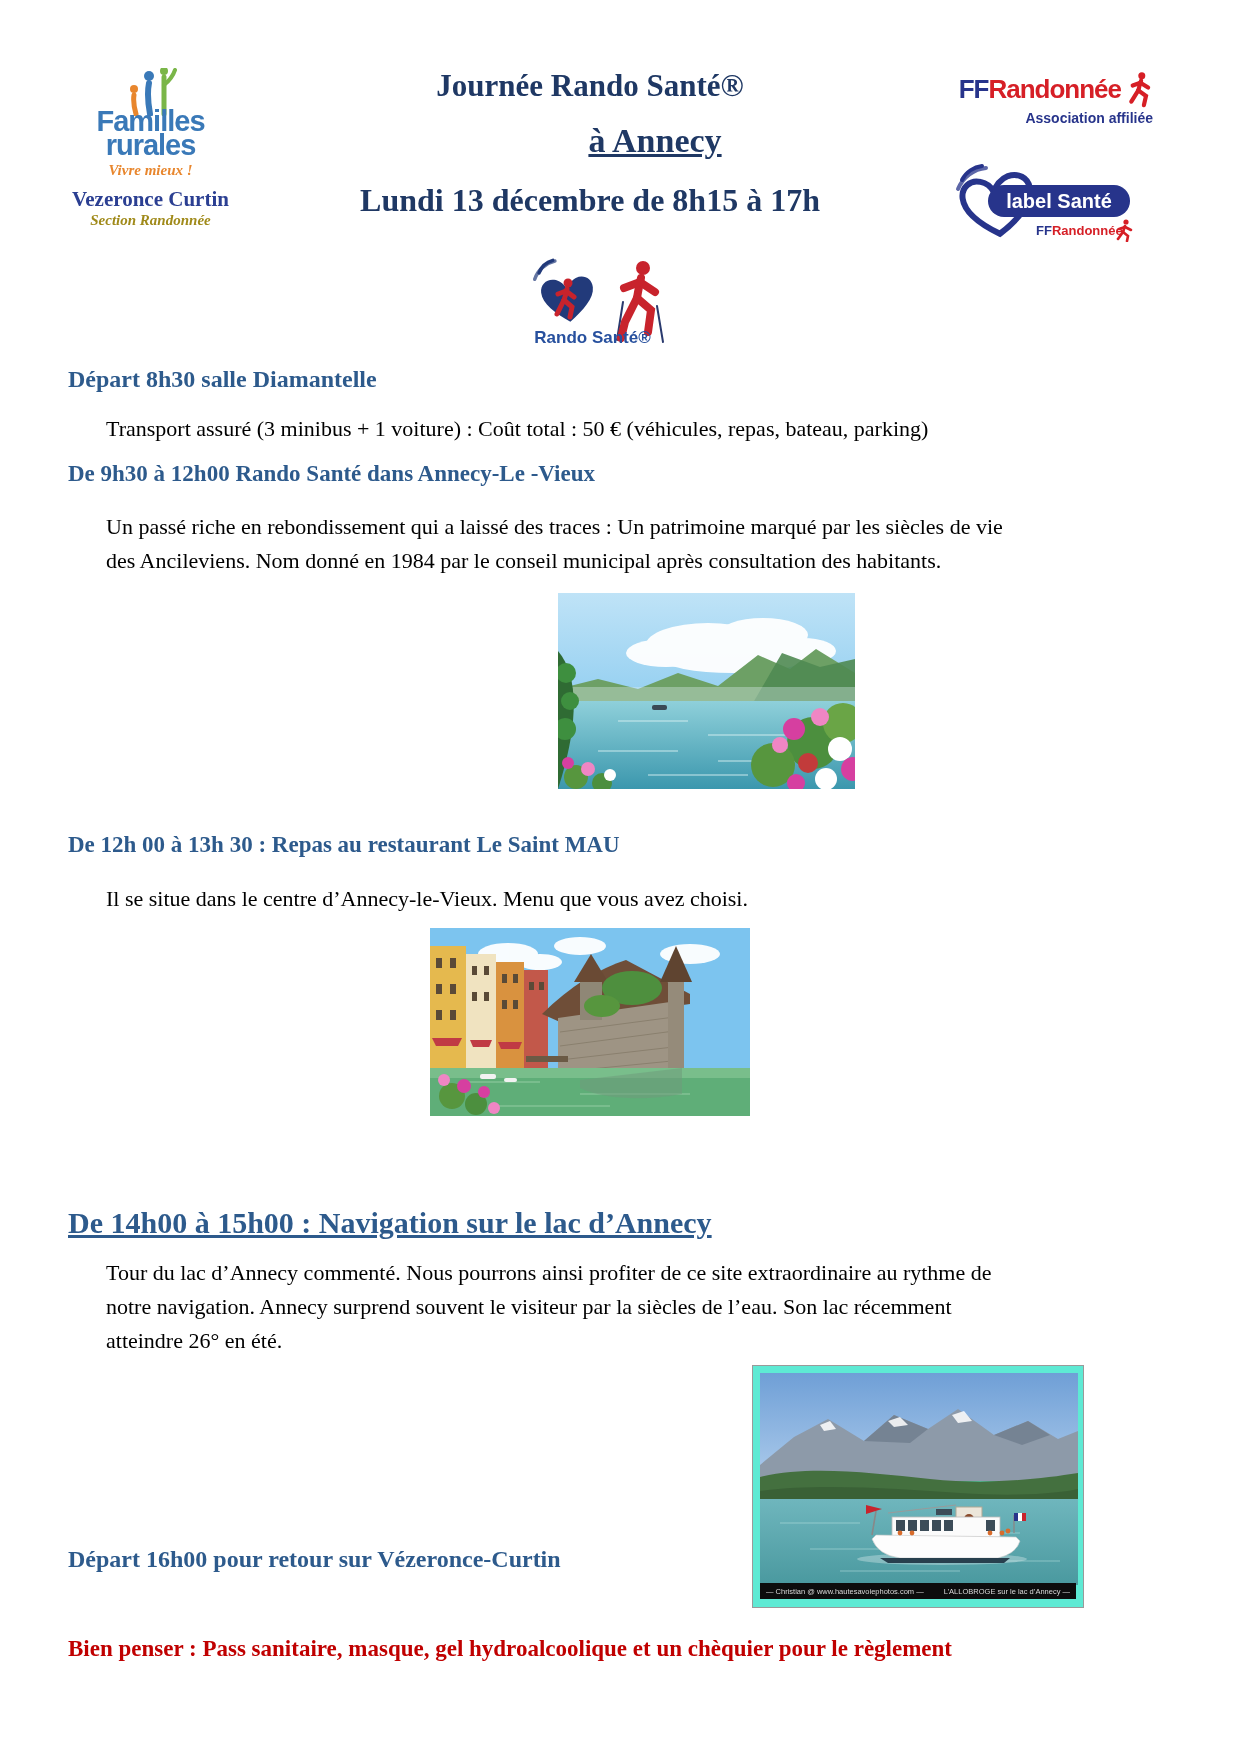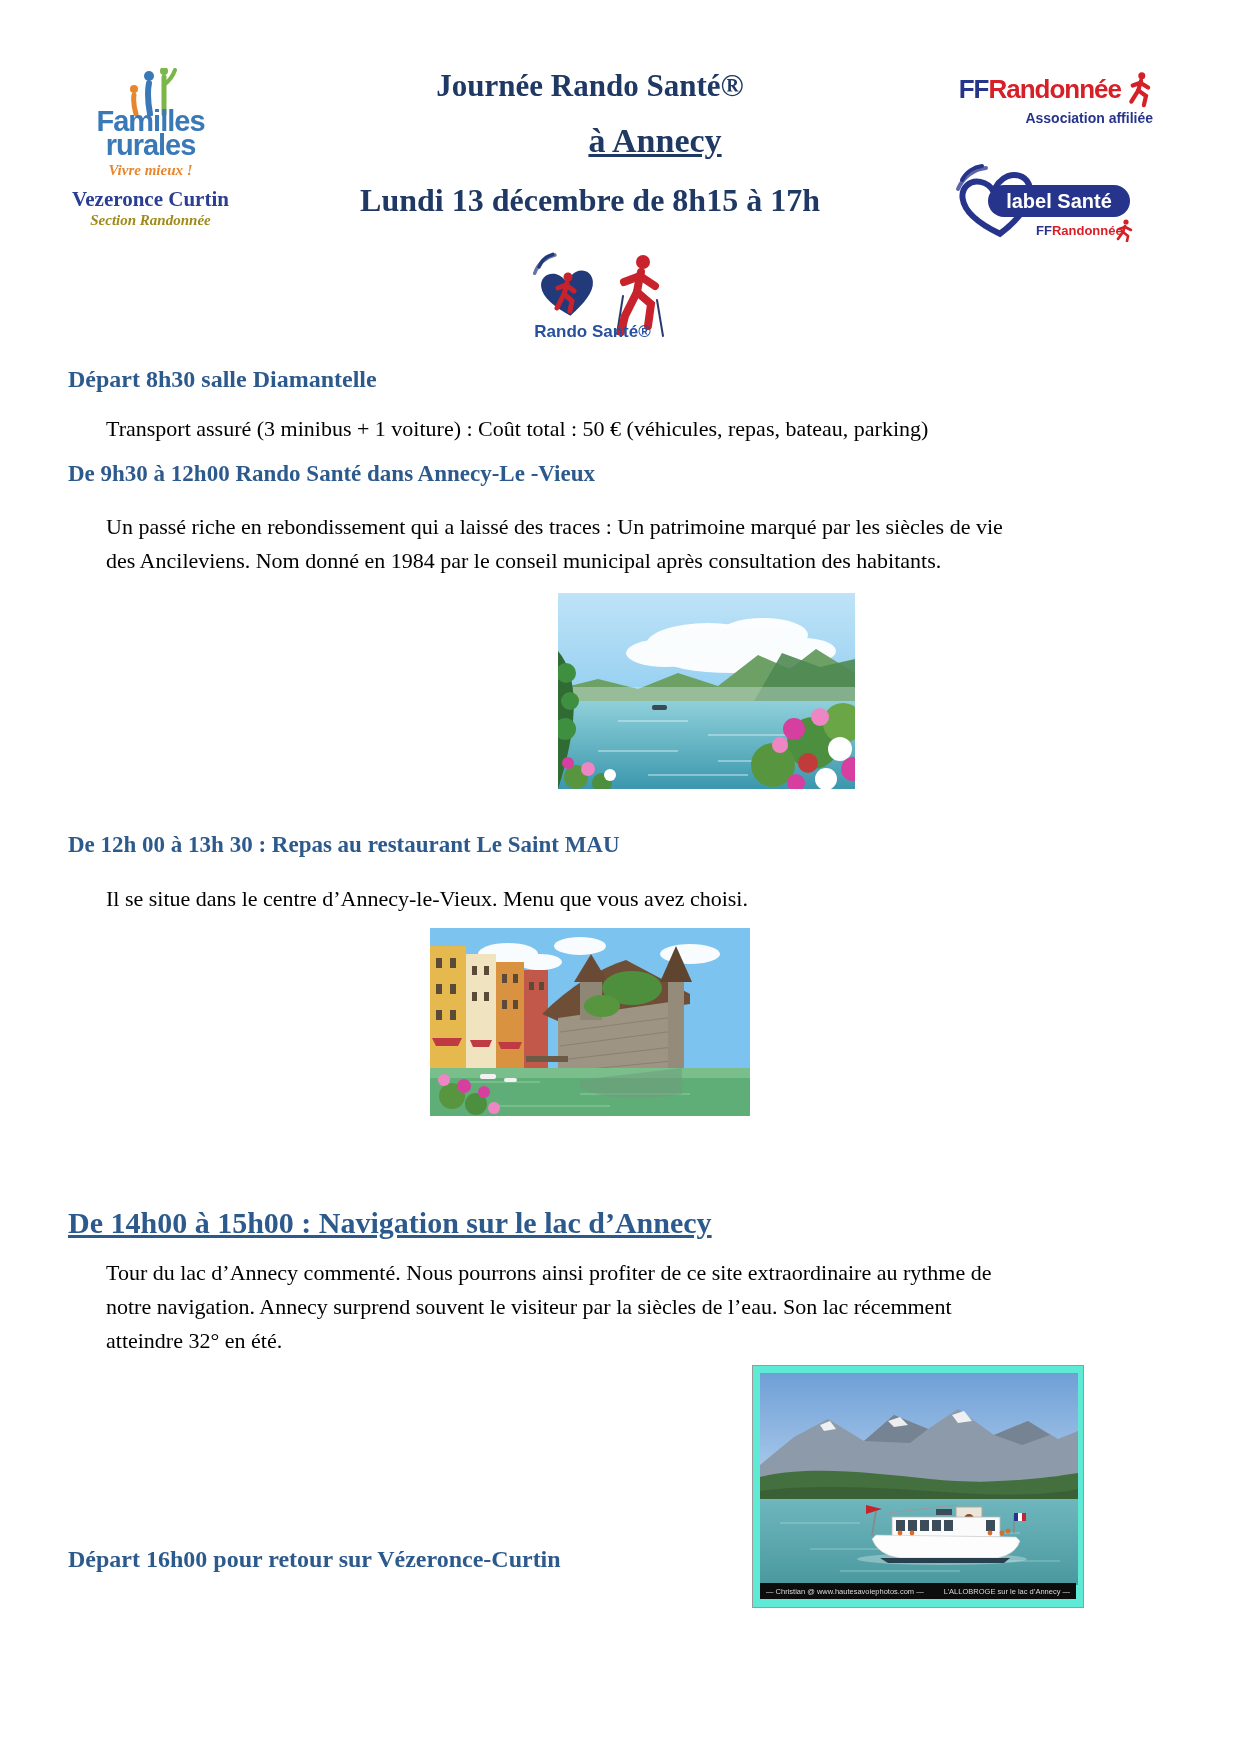--- a/index.html
+++ b/index.html
@@ -28,21 +28,21 @@
 
   .ffr-logo { left:938px; top:70px; width:215px; text-align:right;
               font-family:"Liberation Sans",sans-serif; }
   .ffr-row { display:flex; align-items:center; justify-content:flex-end; gap:4px; }
   .ffr-word { font-weight:bold; font-size:26px; letter-spacing:-1px; }
   .ffr-ff { color:#27348b; } .ffr-rando { color:#d61f26; }
   .ffr-affil { color:#27348b; font-weight:bold; font-size:14px; margin-top:2px; }
 
   .label-sante { left:948px; top:158px; width:195px; height:84px; }
 
-  .rs-logo { left:505px; top:250px; width:175px; height:98px; }
+  .rs-logo { left:505px; top:256px; width:175px; height:98px; }
   .rs-caption { position:absolute; left:0; right:0; top:72px; text-align:center;
                 font-family:"Liberation Sans",sans-serif; font-weight:bold;
                 color:#27509e; font-size:17px; }
 
   
   .h { left:68px; width:1120px; font-weight:bold; color:#2d5a8c; font-size:24px; }
   .p { left:68px; width:1120px; font-size:22px; line-height:34px; color:#000;margin-left:38px; }
   .alert { left:68px; width:1140px; font-weight:bold; color:#c00000; font-size:23px; }
 
   .h1 { top:366px; } .p1 { top:412px; }
@@ -176,24 +176,25 @@
     <div>des Ancileviens. Nom donné en 1984 par le conseil municipal après consultation des habitants.</div>
   </div>
 
   <div class="abs h h3">De 12h 00 à 13h 30 : Repas au restaurant Le Saint MAU</div>
   <div class="abs p p3">Il se situe dans le centre d’Annecy-le-Vieux. Menu que vous avez choisi.</div>
 
   <div class="abs h h4">De 14h00 à 15h00 : Navigation sur le lac d’Annecy</div>
   <div class="abs p p4">
     <div>Tour du lac d’Annecy commenté. Nous pourrons ainsi profiter de ce site extraordinaire au rythme de</div>
     <div>notre navigation. Annecy surprend souvent le visiteur par la siècles de l’eau. Son lac récemment</div>
-    <div>atteindre 32° en été.</div>
+    <div>atteindre 26° en été.</div>
   </div>
 
   <div class="abs h h5">Départ 16h00 pour retour sur Vézeronce-Curtin</div>
+  <div class="abs alert">Bien penser : Pass sanitaire, masque, gel hydroalcoolique et un chèquier pour le règlement</div>
 
   <div class="abs photo photo1">
     <svg width="297" height="196" viewBox="0 0 297 196">
       <defs>
         <linearGradient id="p1sky" x1="0" y1="0" x2="0" y2="1">
           <stop offset="0" stop-color="#bfe3f7"></stop>
             <stop offset="1" stop-color="#8fcdf0"></stop>
         </linearGradient>
         <linearGradient id="p1water" x1="0" y1="0" x2="0" y2="1">
           <stop offset="0" stop-color="#8fd0da"></stop>

